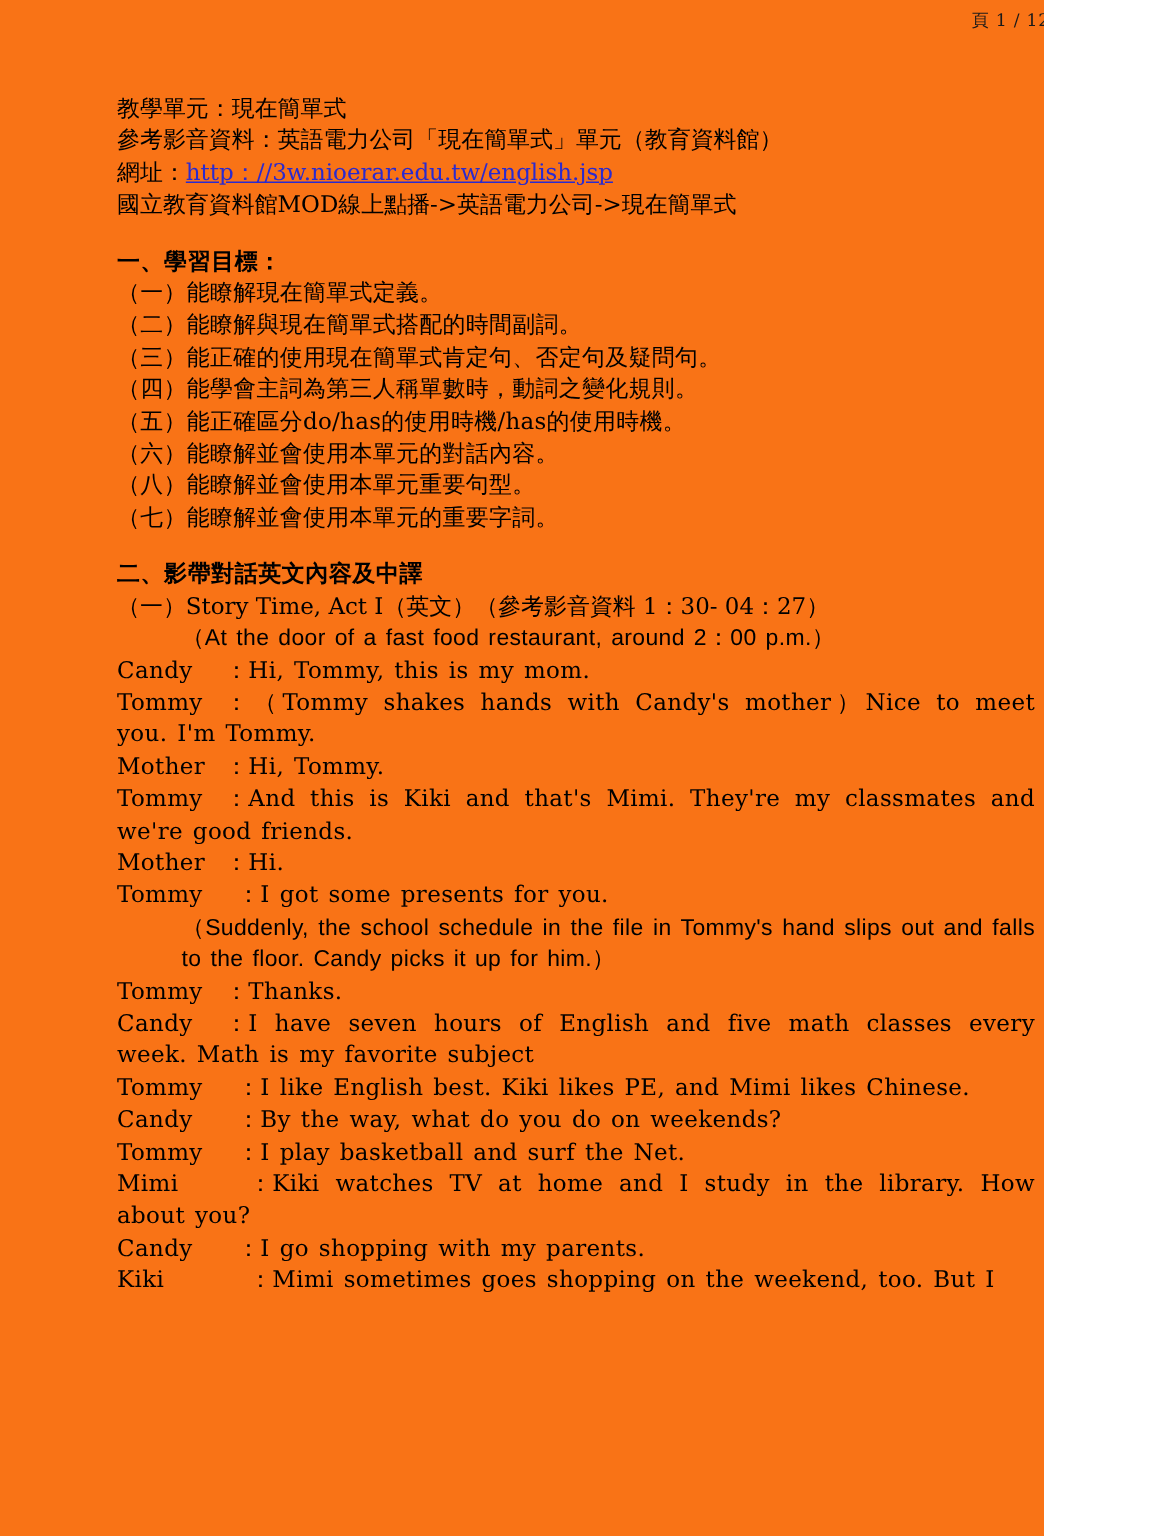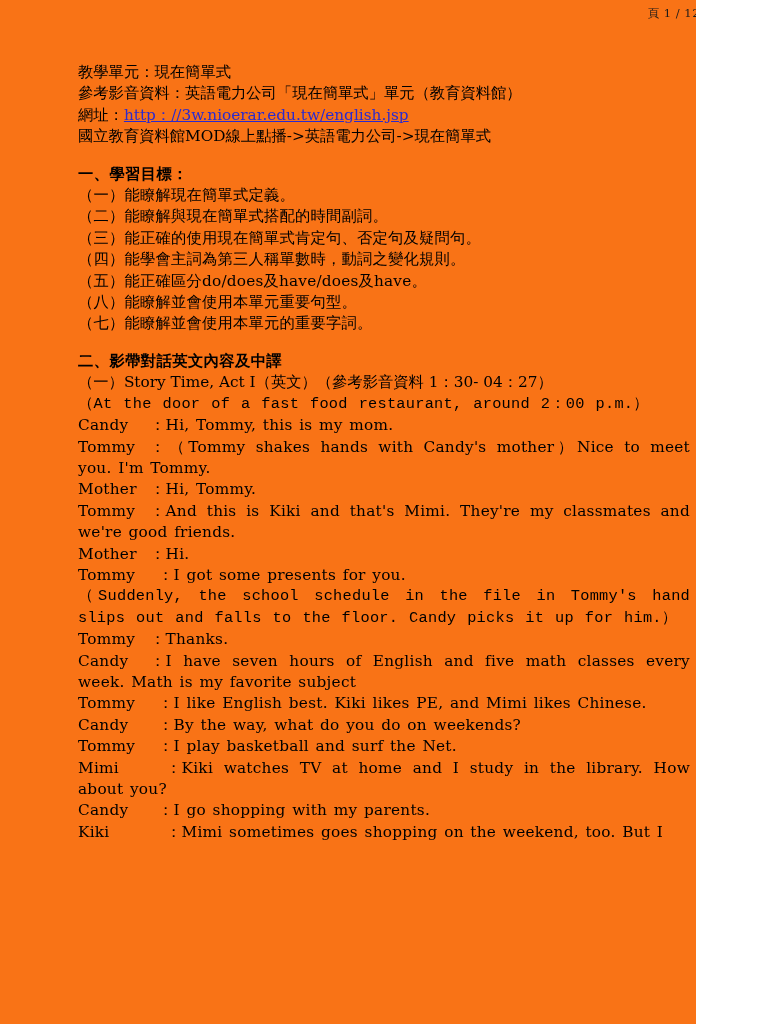--- a/index.html
+++ b/index.html
@@ -79,25 +79,26 @@
     text-align: left;
     font-family: "DejaVu Serif", "Liberation Serif", serif;
     letter-spacing: 0.25px;
   }
   .utter {
     font-family: "DejaVu Serif", "Liberation Serif", serif;
     letter-spacing: 0.25px;
     word-spacing: 1.5px;
   }
   .stage {
-    font-family: Liberation Mono, monospace;
+    font-family: Liberation Sans, sans-serif;
     letter-spacing: 0.25px;
     word-spacing: 1.5px;
     text-align: justify;
     text-align-last: left;
+    margin-left: 43px;
   }
   .obj { letter-spacing: 0.2px; }
 </style>
 </head>
 <body>
 
 <div class="page">
 
   <div class="page-header">
     <span>頁 1 / 12</span>
@@ -113,21 +114,22 @@
     </div>
 
     <div class="gap-md"></div>
 
     <div>
       <p class="line heading">一、學習目標：</p>
       <p class="line obj">（一）能瞭解現在簡單式定義。</p>
       <p class="line obj">（二）能瞭解與現在簡單式搭配的時間副詞。</p>
       <p class="line obj">（三）能正確的使用現在簡單式肯定句、否定句及疑問句。</p>
       <p class="line obj">（四）能學會主詞為第三人稱單數時，動詞之變化規則。</p>
-      <p class="line obj">（五）能正確區分do/does及have/does及have。</p>
+      <p class="line obj">（五）能正確區分do/has的使用時機/has的使用時機。</p>
+      <p class="line obj">（六）能瞭解並會使用本單元的對話內容。</p>
       <p class="line obj">（八）能瞭解並會使用本單元重要句型。</p>
       <p class="line obj">（七）能瞭解並會使用本單元的重要字詞。</p>
     </div>
 
     <div class="gap-md"></div>
 
     <div>
       <p class="line heading">二、影帶對話英文內容及中譯</p>
       <p class="line">（一）Story Time, Act I（英文）（參考影音資料 1：30- 04：27）</p>
       <p class="line stage">（At the door of a fast food restaurant, around 2：00 p.m.）</p>

